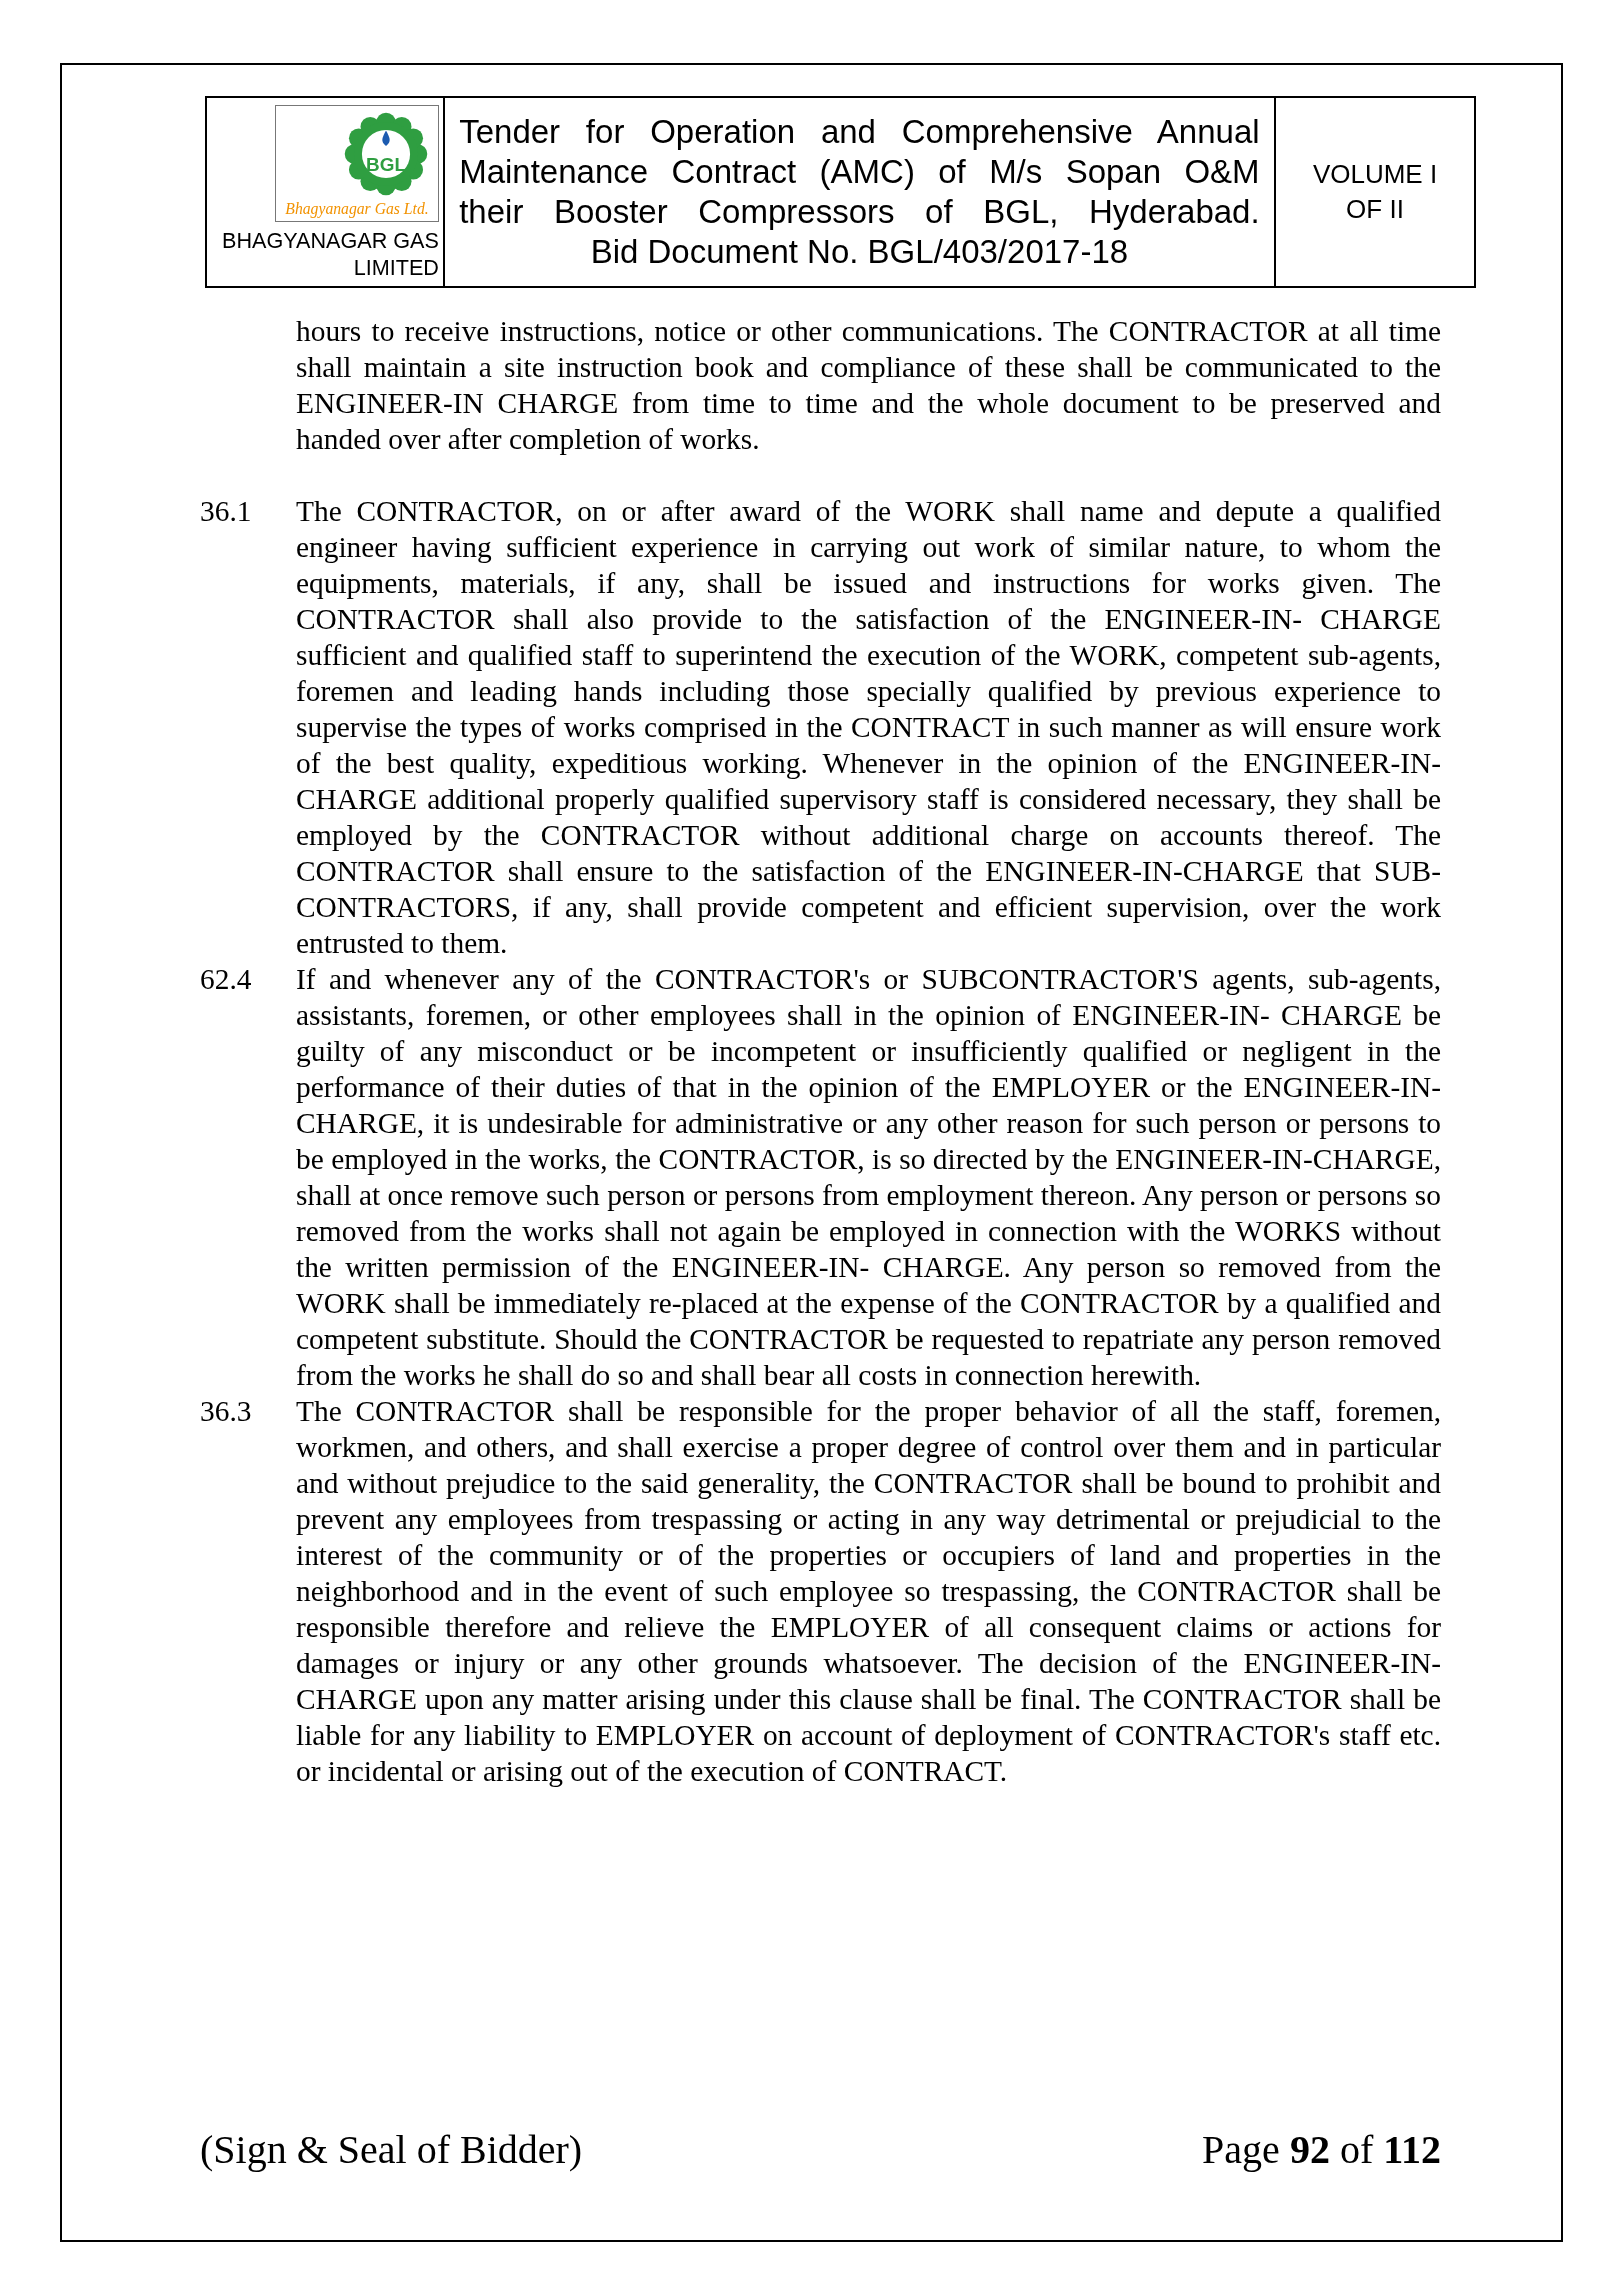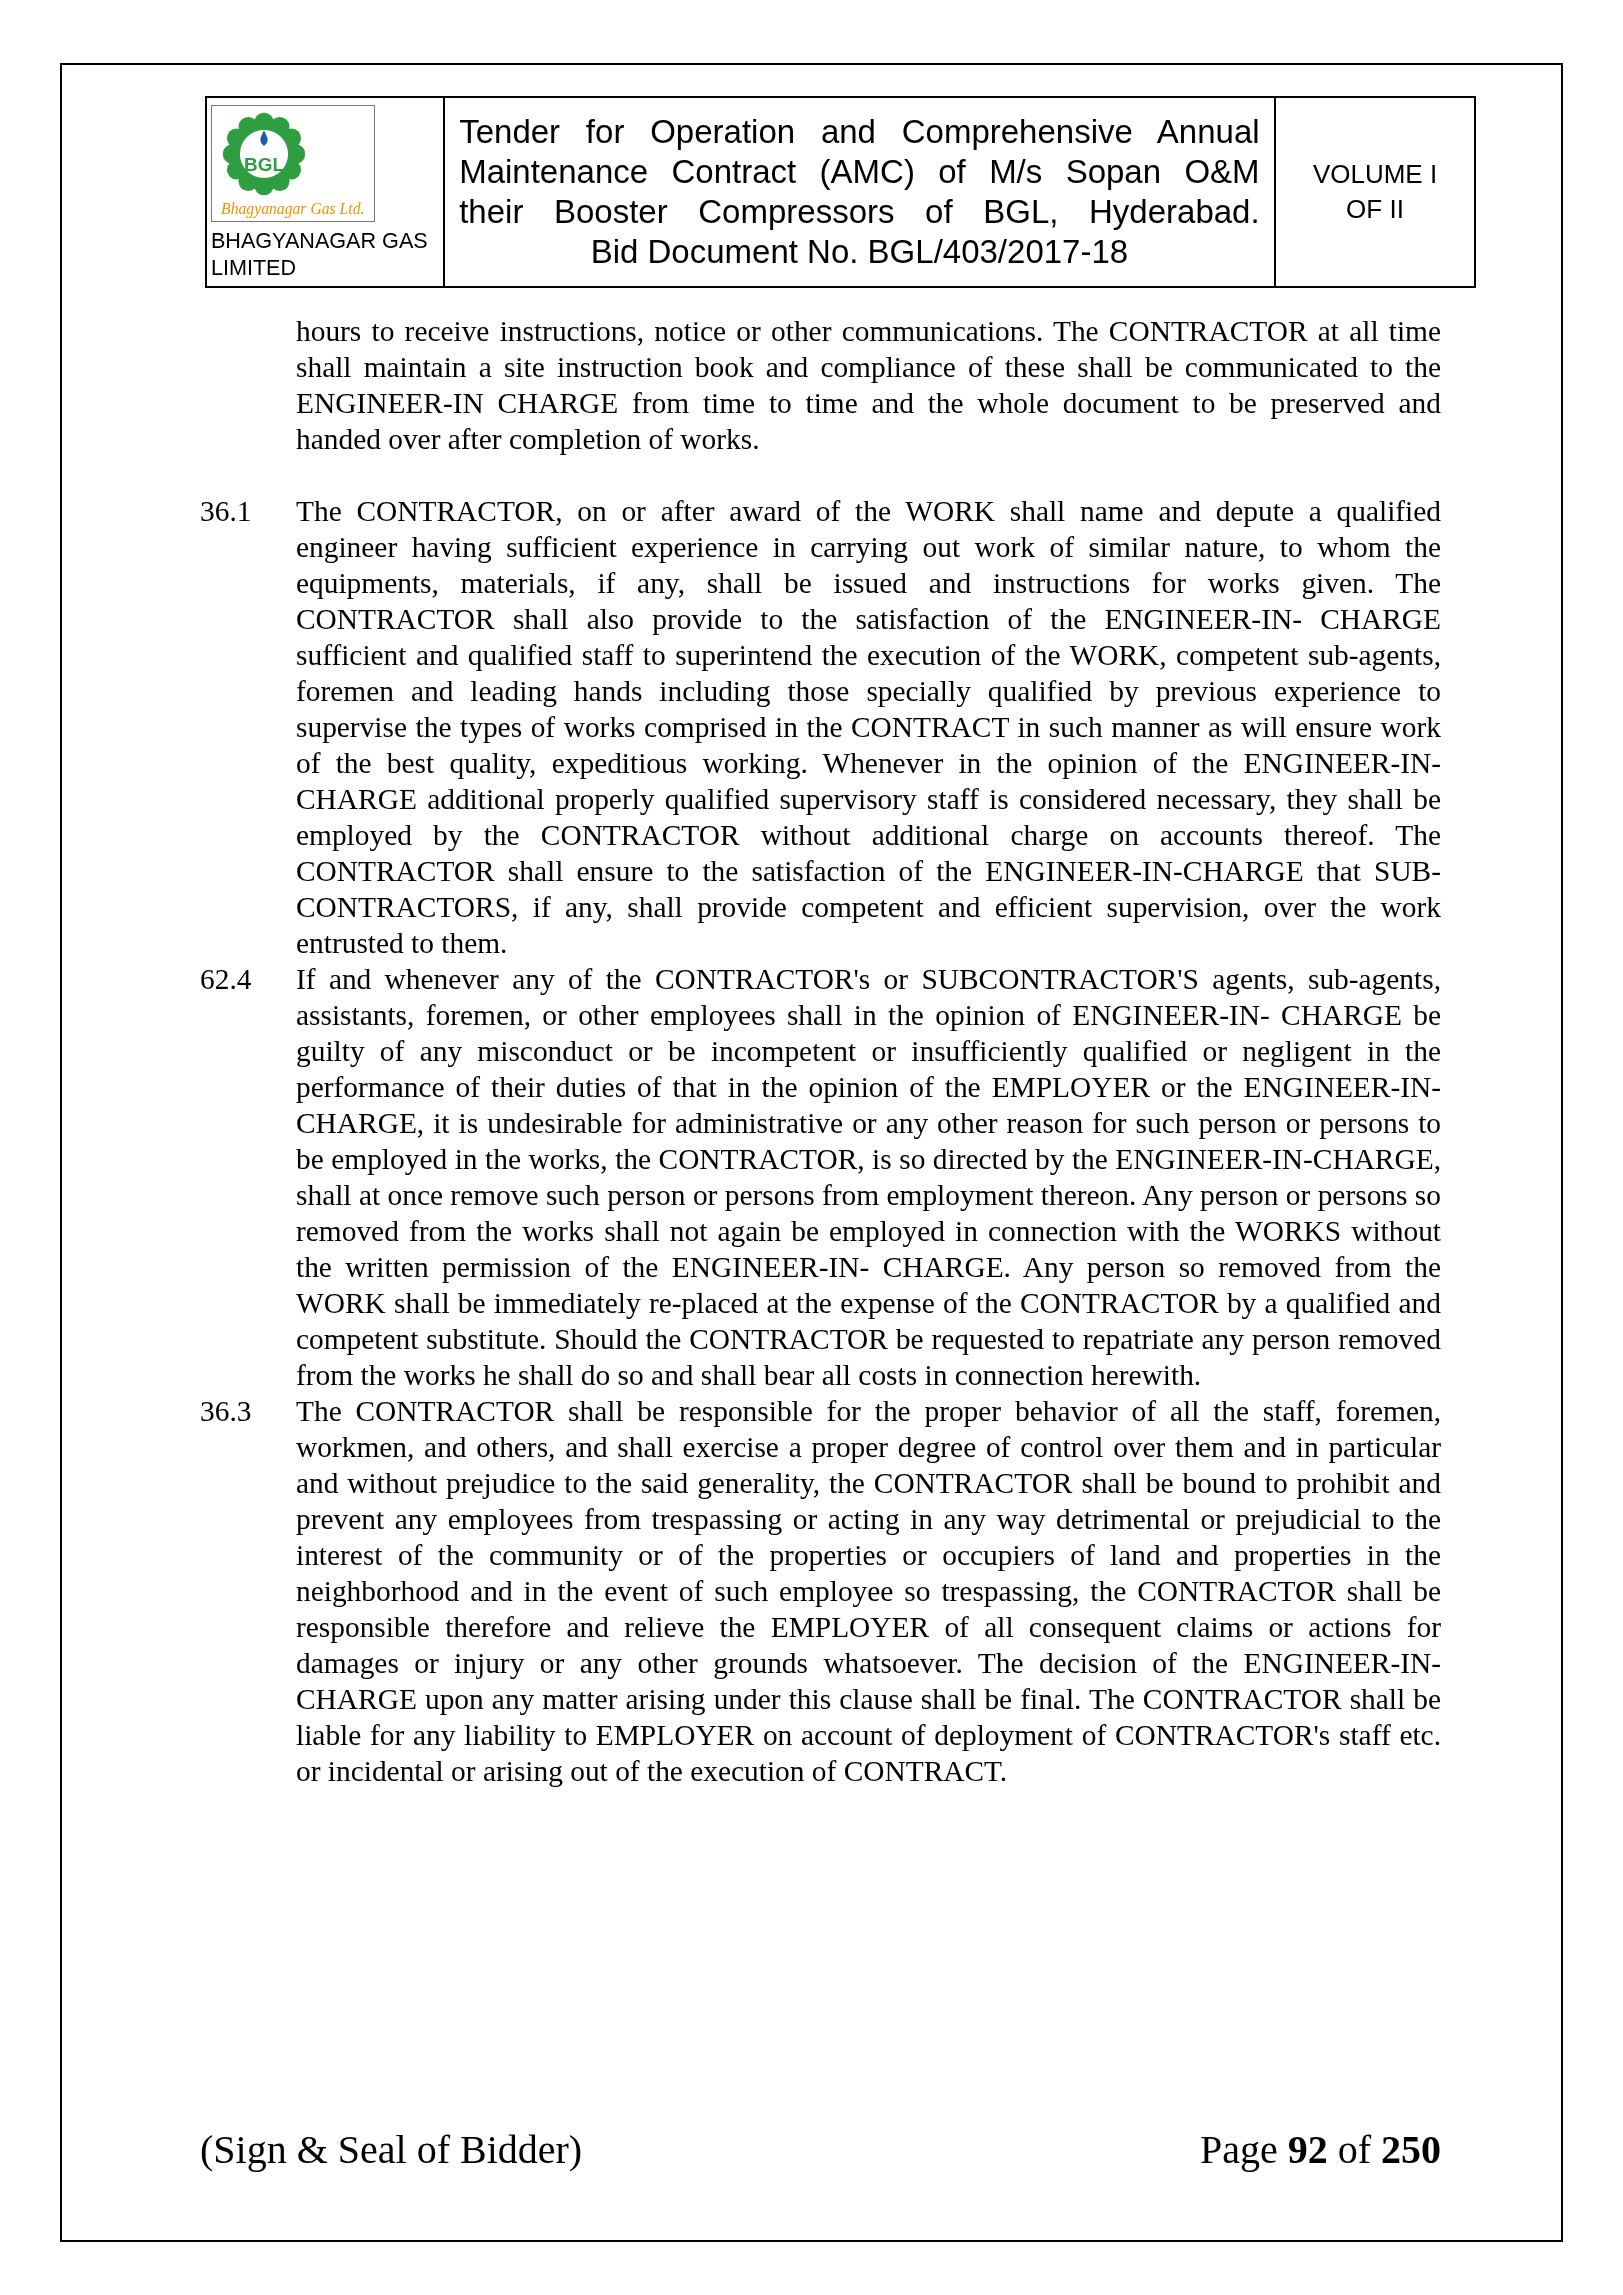--- a/index.html
+++ b/index.html
@@ -19,21 +19,21 @@
     border: 2px solid #000000;
   }
   .header-table {
     position: absolute;
     left: 205px; top: 96px;
     width: 1271px;
     border-collapse: collapse;
     table-layout: fixed;
   }
   .header-table td { border: 2px solid #000000; vertical-align: middle; }
-  .logo-cell { width: 228px; text-align: left; padding: 6.5px 3.9px 5.2px; }
+  .logo-cell { width: 228px; text-align: right; padding: 6.5px 3.9px 5.2px; }
   .logo-box {
     display: inline-block;
     border: 1.3px solid #777777;
     padding: 5.2px 9.2px 2.6px;
     background: #ffffff;
   }
   .logo-tagline {
     font-family: "Liberation Serif", serif;
     font-style: italic;
     font-weight: normal;
@@ -159,16 +159,16 @@
     </div>
 
     <div class="clause">
       <span class="clause-num">36.3</span>
       <p class="clause-text">The CONTRACTOR shall be responsible for the proper behavior of all the staff, foremen, workmen, and others, and shall exercise a proper degree of control over them and in particular and without prejudice to the said generality, the CONTRACTOR shall be bound to prohibit and prevent any employees from trespassing or acting in any way detrimental or prejudicial to the interest of the community or of the properties or occupiers of land and properties in the neighborhood and in the event of such employee so trespassing, the CONTRACTOR shall be responsible therefore and relieve the EMPLOYER of all consequent claims or actions for damages or injury or any other grounds whatsoever. The decision of the ENGINEER-IN-CHARGE upon any matter arising under this clause shall be final. The CONTRACTOR shall be liable for any liability to EMPLOYER on account of deployment of CONTRACTOR's staff etc. or incidental or arising out of the execution of CONTRACT.</p>
     </div>
   </div>
 
   <div class="footer">
     <span>(Sign &amp; Seal of Bidder)</span>
-    <span><span>Page</span>&nbsp;<b>92</b>&nbsp;<span>of</span>&nbsp;<b>250</b></span>
+    <span><span>Page</span>&nbsp;<b>92</b>&nbsp;<span>of</span>&nbsp;<b>112</b></span>
   </div>
 </div>
 
 
 </body></html>

